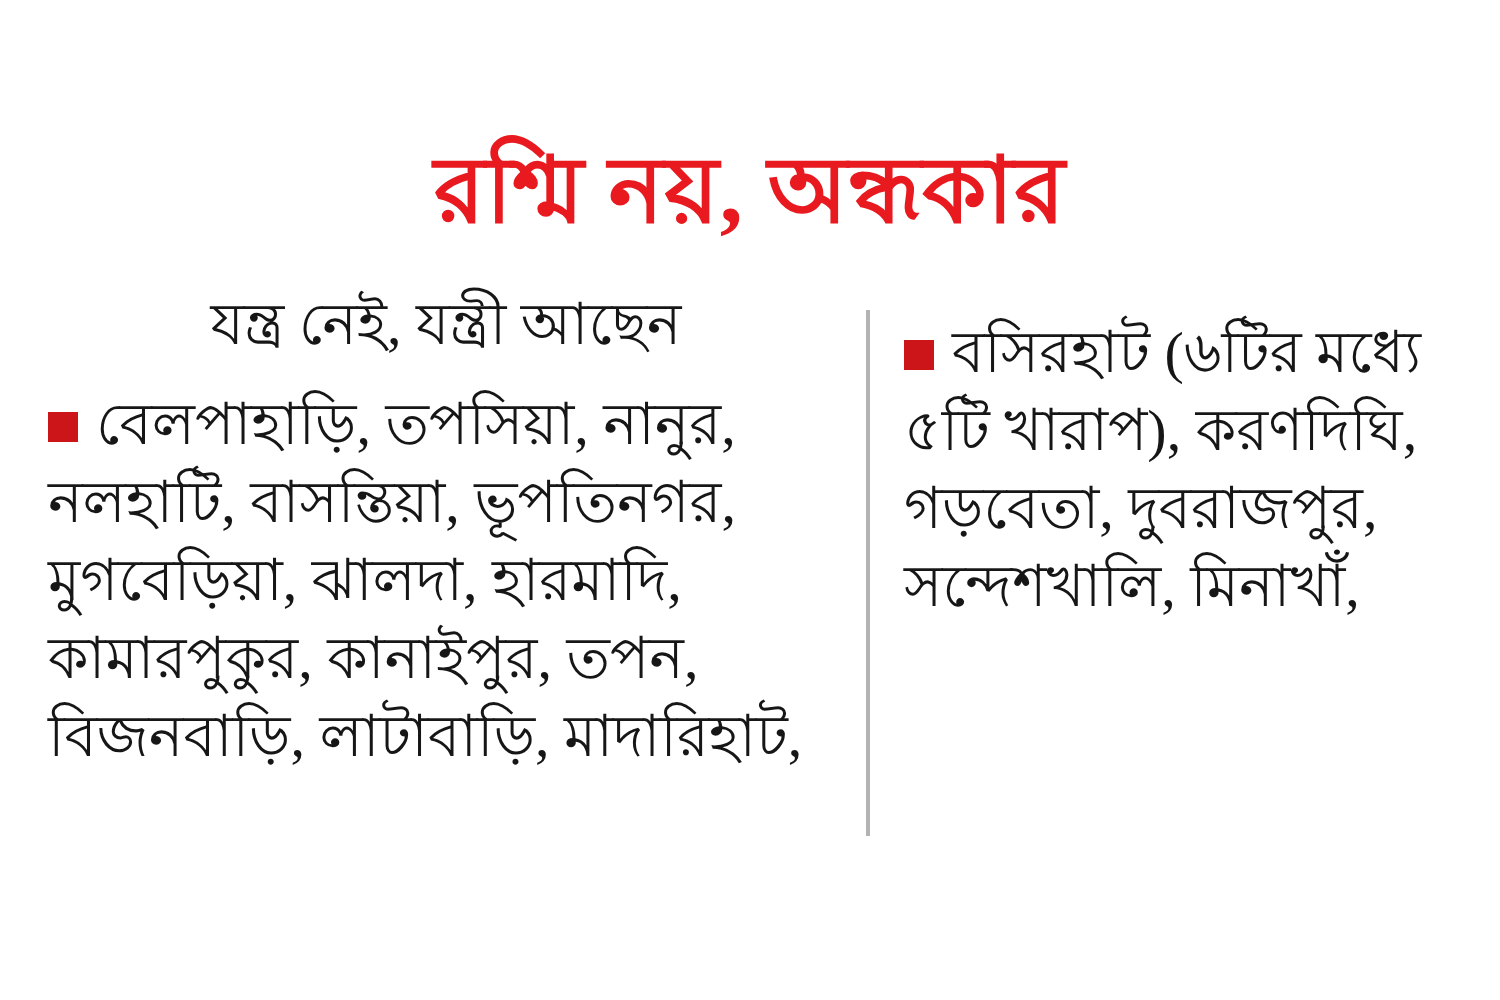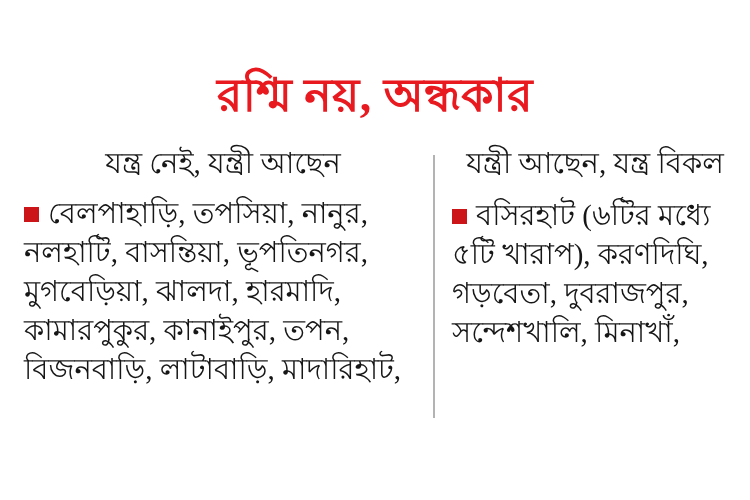--- a/index.html
+++ b/index.html
@@ -79,17 +79,16 @@
   <h1 class="headline" style="color: rgb(232, 25, 31);">রশ্মি নয়, অন্ধকার</h1>
 
   <div class="column left">
     <div class="col-header">যন্ত্র নেই, যন্ত্রী আছেন</div>
     <p class="col-body"><span class="bullet" style="background: rgb(204, 21, 24);"></span><span>বেলপাহাড়ি, তপসিয়া, নানুর, নলহাটি, বাসন্তিয়া, ভূপতিনগর, মুগবেড়িয়া, ঝালদা, হারমাদি, কামারপুকুর, কানাইপুর, তপন, বিজনবাড়ি, লাটাবাড়ি, মাদারিহাট,</span></p>
   </div>
 
   <div class="divider" style="background: rgb(179, 179, 179);"></div>
 
   <div class="column right">
-    <div class="col-header">যন্ত্রী আছেন, যন্ত্র বিকল</div>
     <p class="col-body"><span class="bullet" style="background: rgb(204, 21, 24);"></span><span>বসিরহাট (৬টির মধ্যে ৫টি খারাপ), করণদিঘি, গড়বেতা, দুবরাজপুর, সন্দেশখালি, মিনাখাঁ,</span></p>
   </div>
 
 </div>
 
 </body></html>

